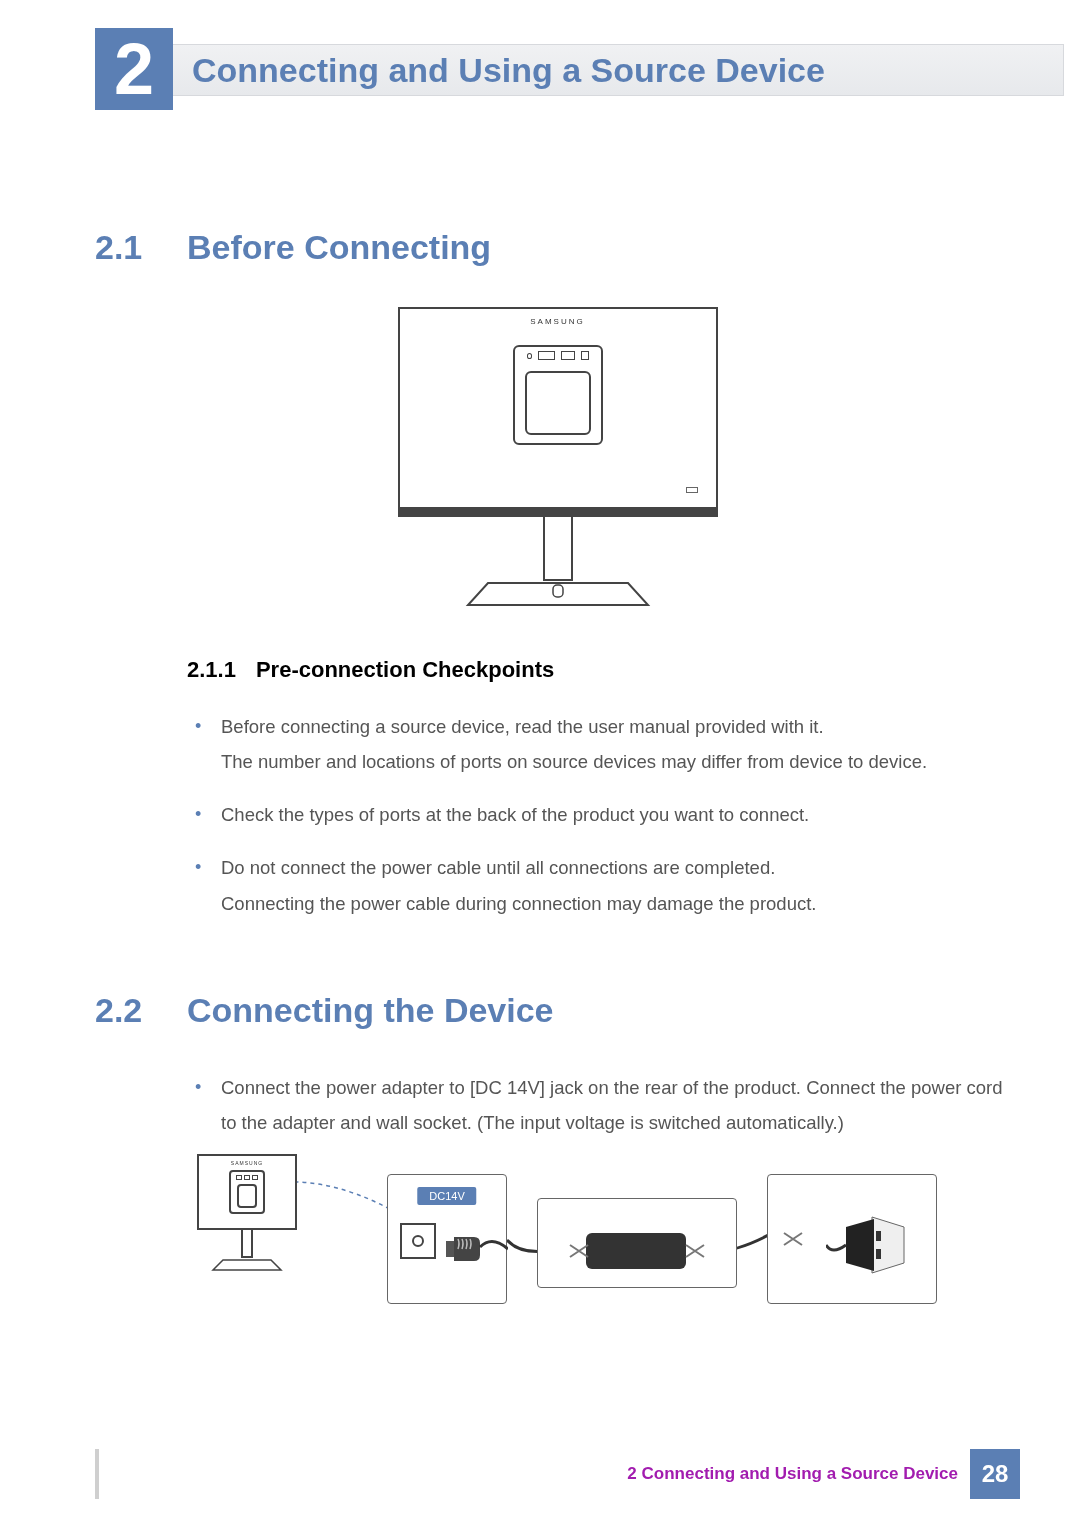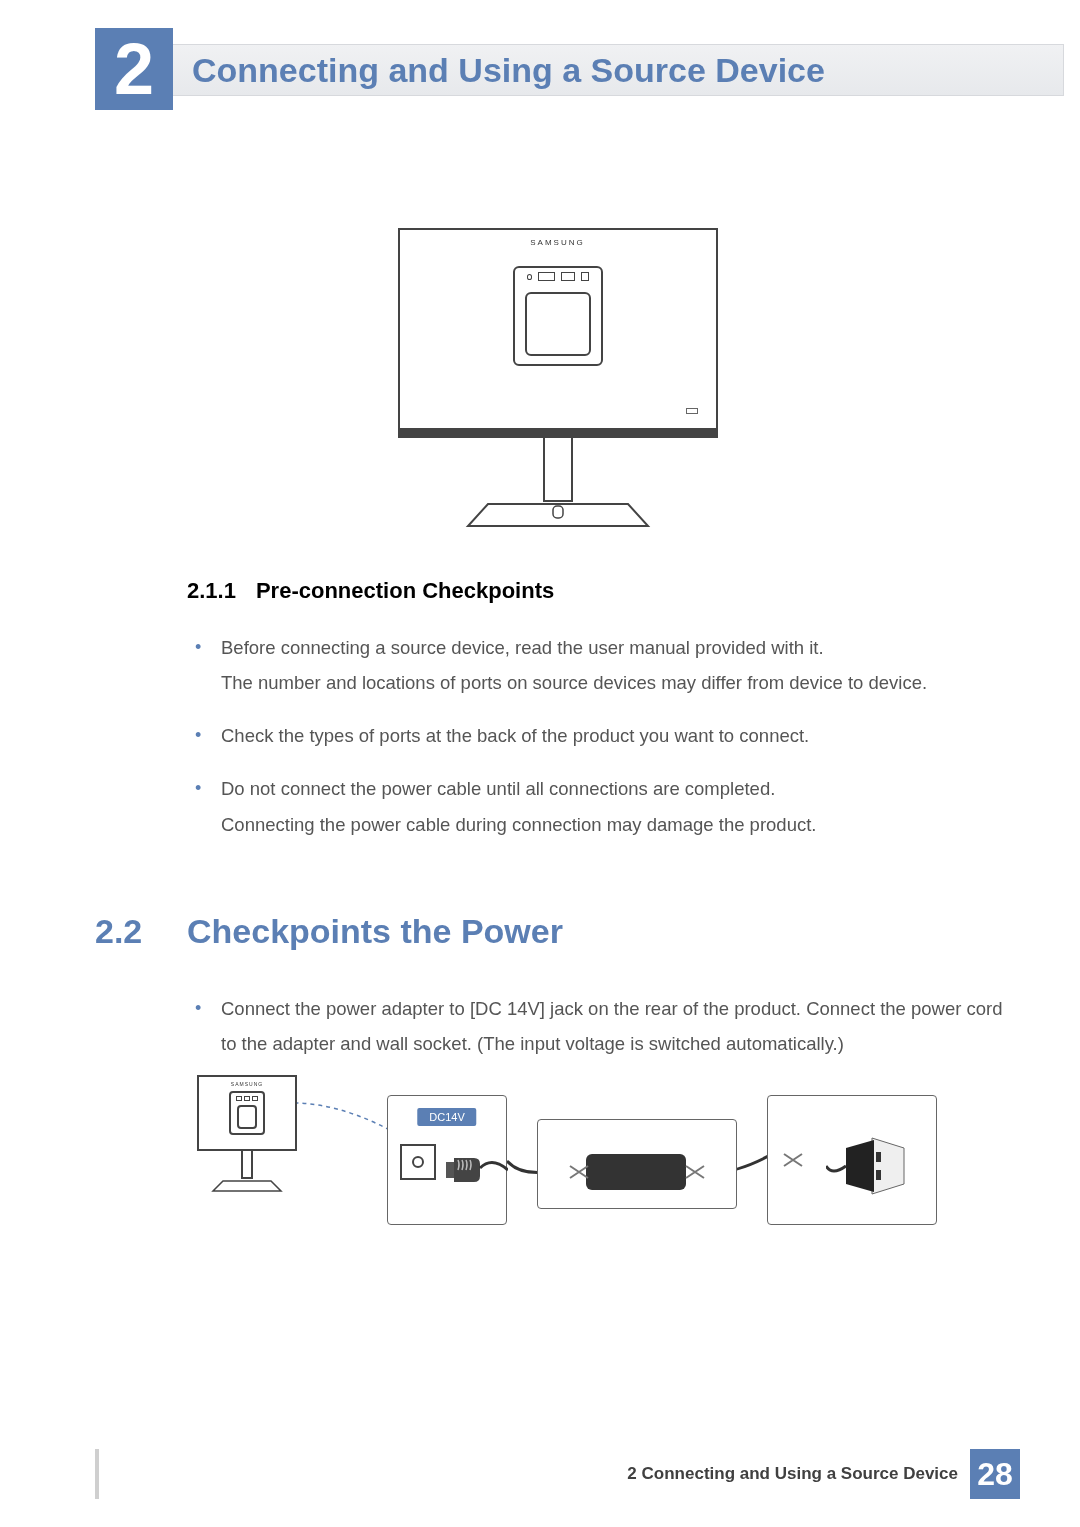--- a/index.html
+++ b/index.html
@@ -280,32 +280,32 @@
   .footer {
     position: absolute;
     bottom: 28px;
     right: 60px;
     display: flex;
     align-items: center;
     gap: 12px;
   }
   .footer-text {
     font-size: 17px;
-    color: #404040;
+    color: #a21caf;
     font-weight: 600;
   }
   .page-box {
     width: 50px;
     height: 50px;
     background: #5b7fb4;
     color: #fff;
     display: flex;
     align-items: center;
     justify-content: center;
-    font-size: 32px;
+    font-size: 24px;
     font-weight: 700;
   }
   .side-rule {
     position:absolute;
     bottom:28px;
     left:95px;
     width:4px;
     height:50px;
     background:#cfcfcf;
   }
@@ -318,20 +318,24 @@
     <span class="chapter-title">Connecting and Using a Source Device</span>
   </div>
   <div class="chapter-number-box">
     <span>2</span>
   </div>
 </div>
 
 <div class="content">
 
   <div class="section">
+    <div class="section-head">
+      <span class="section-num">2.1</span>
+      <span class="section-title">Before Connecting</span>
+    </div>
 
     <div class="monitor-fig">
       <div class="monitor-bezel">
         <span class="monitor-brand">SAMSUNG</span>
         <div class="monitor-back-plate">
           <div class="monitor-back-ports">
             <span></span>
               <span></span>
               <span></span>
               <span></span>
@@ -359,21 +363,21 @@
 The number and locations of ports on source devices may differ from device to device.</li>
       <li>Check the types of ports at the back of the product you want to connect.</li>
       <li style="white-space:pre-line">Do not connect the power cable until all connections are completed.
 Connecting the power cable during connection may damage the product.</li>
     </ul>
   </div>
 
   <div class="section">
     <div class="section-head">
       <span class="section-num">2.2</span>
-      <span class="section-title">Checkpoints the Power</span>
+      <span class="section-title">Connecting the Device</span>
     </div>
 
     <ul class="body-list">
       <li>Connect the power adapter to [DC 14V] jack on the rear of the product. Connect the power cord to the adapter and wall socket. (The input voltage is switched automatically.)</li>
     </ul>
 
     <div class="power-fig">
 
       <svg class="cable" viewBox="0 0 780 180">
         <path d="M60 30 Q130 10 210 55" fill="none" stroke="#5b7fb4" stroke-width="1.5" stroke-dasharray="4 4"></path>

